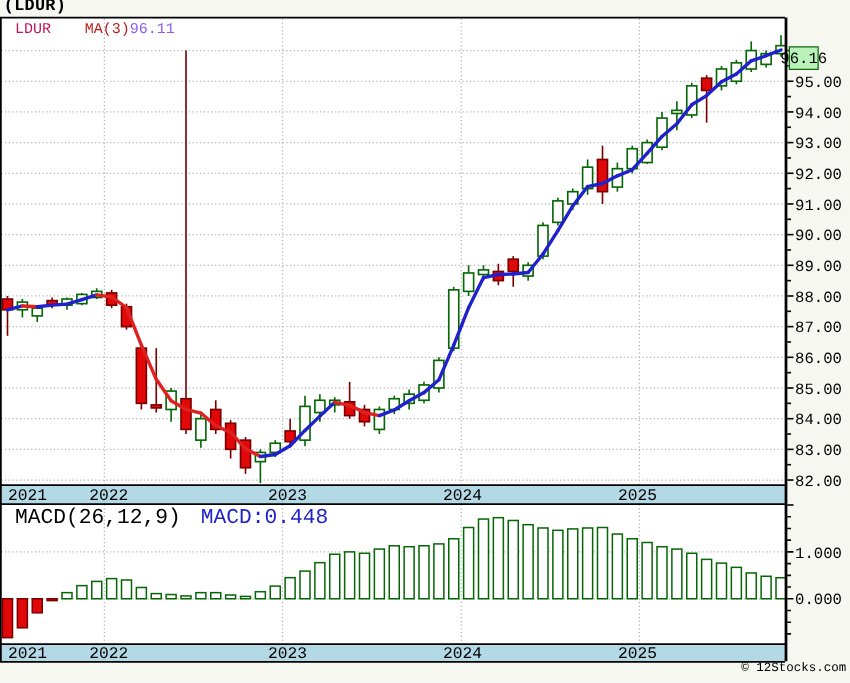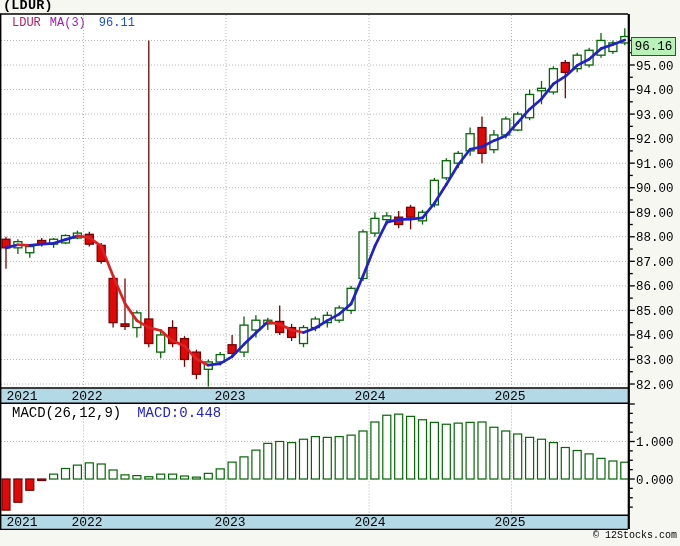--- a/index.html
+++ b/index.html
@@ -1,27 +1,27 @@
 <!DOCTYPE html>
 <html><head>
 <meta charset="utf-8">
 <style>
   html,body{margin:0;padding:0;}
   body{width:680px;height:546px;background:#f7f7f2;font-family:"DejaVu Sans","Liberation Sans",sans-serif;}
   #stage{position:relative;width:680px;height:546px;overflow:hidden;background:#f7f7f2;font-family:Liberation Mono, monospace;}
   #chart-svg{position:absolute;left:0;top:0;}
   .page-title{position:absolute;left:3px;top:-2px;font-size:13.5px;font-weight:bold;color:#000;letter-spacing:0.2px;}
   .legend-price{position:absolute;left:12px;top:16px;font-size:12px;white-space:nowrap;}
-  .legend-macd{position:absolute;left:12px;top:405px;font-size:14px;white-space:nowrap;}
+  .legend-macd{position:absolute;left:12px;top:405px;font-size:17px;white-space:nowrap;}
   .lg-sym{color:#be185d;}
-  .lg-ma{color:#a21caf;margin-left:9px;}
-  .lg-maval{color:#1d4ed8;margin-left:13px;}
+  .lg-ma{color:#b91c1c;margin-left:27px;}
+  .lg-maval{color:#8b5cf6;}
   .lg-macd{color:#000;}
   .lg-macdval{color:#2222cc;margin-left:16px;}
-  .badge{position:absolute;left:631px;top:37px;width:45px;height:19px;background:#b9f2b9;
+  .badge{position:absolute;left:631px;top:37px;width:24px;height:19px;background:#b9f2b9;
          border:1.6px solid #166616;box-sizing:border-box;color:#000;font-size:12.5px;
          display:flex;align-items:center;justify-content:center;}
   .copyright{position:absolute;right:3px;top:530px;font-size:10px;color:#000;}
 </style>
 </head>
 <body>
 
 <div id="stage">
   <div class="page-title">(LDUR)</div>
 

